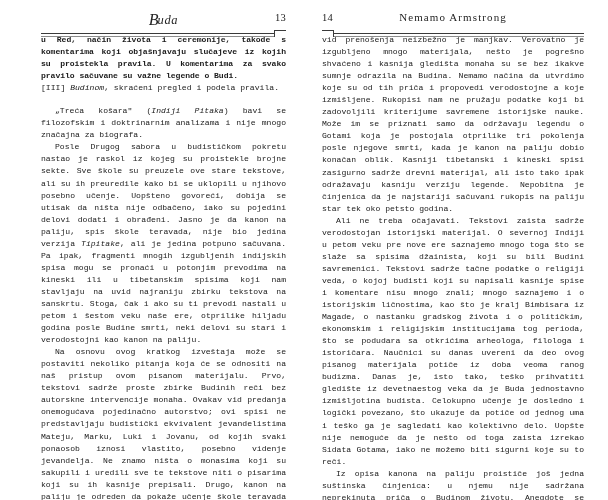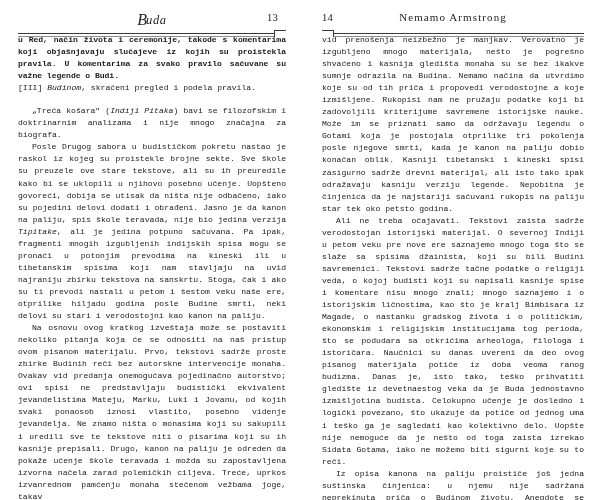--- a/index.html
+++ b/index.html
@@ -18,41 +18,41 @@
   }
   .page {
     position: absolute;
     top: 0;
     height: 500px;
     box-sizing: border-box;
   }
   .page-left {
     left: 0;
     width: 304px;
-    padding: 10px 18px 0 18px;
+    padding: 10px 18px 0 41px;
   }
   .page-right {
     left: 304px;
     width: 304px;
     padding: 10px 24px 0 18px;
   }
 
   
   .running-head {
     position: relative;
     height: 24px;
   }
   .folio {
     position: absolute;
     top: 2px;
     font-size: 10.5px;
     letter-spacing: 0.2px;
     color: #222;
   }
-  .page-left .folio { right: 8px; }
+  .page-left .folio { right: 0; }
   .page-right .folio { left: 0; }
 
   .head-title {
     position: absolute;
     top: 1px;
     left: 0;
     right: 0;
     text-align: center;
     font-size: 11px;
     letter-spacing: 1.1px;

